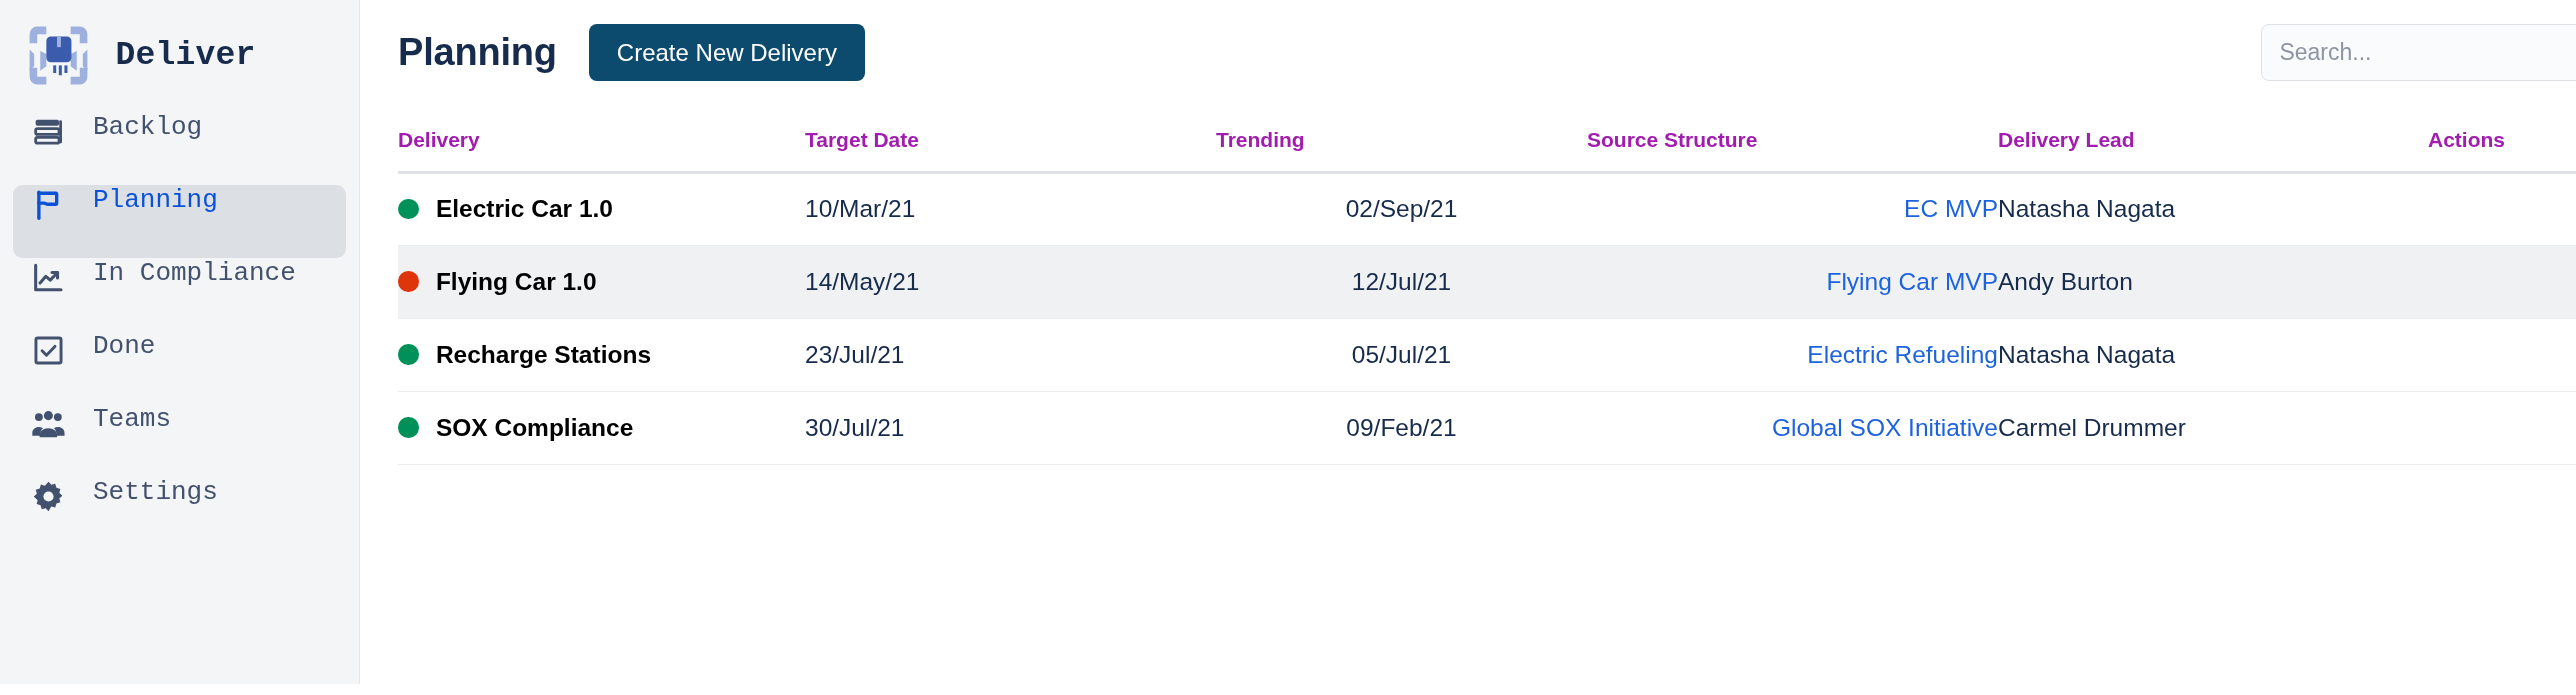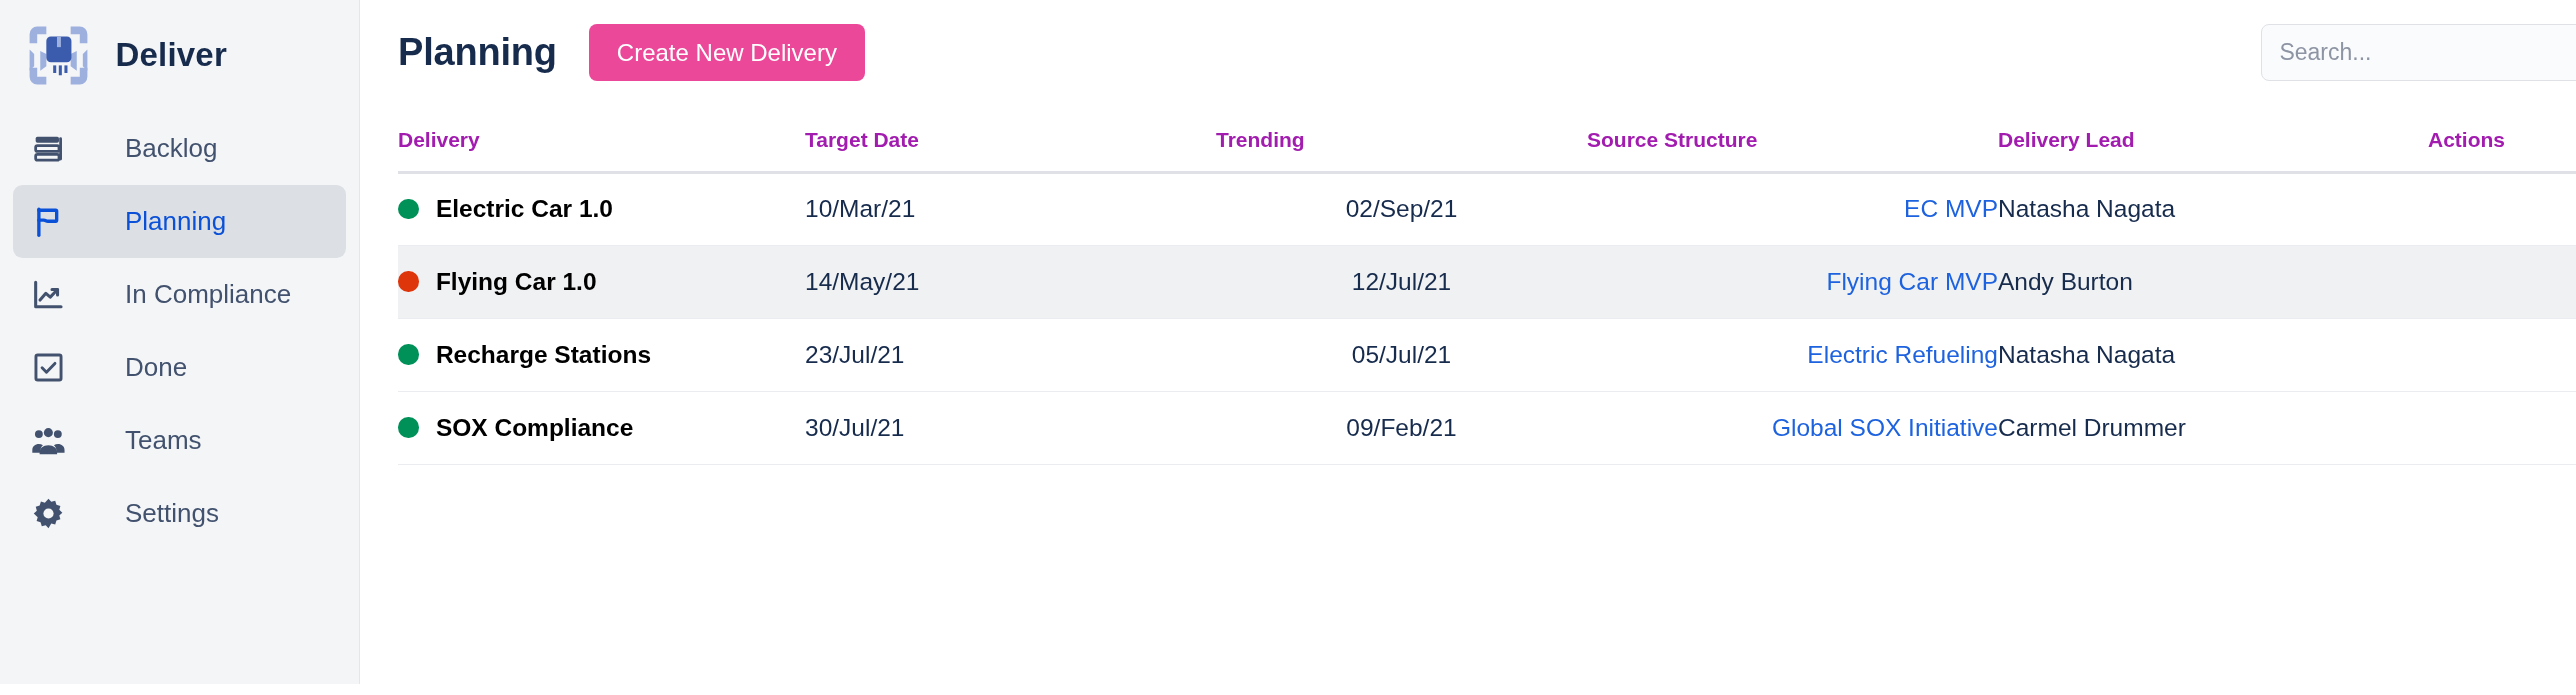--- a/index.html
+++ b/index.html
@@ -22,20 +22,21 @@
 
   
   .sidebar {
     width: 360px;
     height: 684px;
     flex: 0 0 360px;
     background: #f4f5f7;
     border-right: 1.6px solid #e4e6ea;
     padding-top: 14px;
     position: relative;
+    font-family: Liberation Mono, monospace;
   }
 
   .brand {
     display: flex;
     align-items: center;
     height: 82px;
     padding-left: 22px;
   }
   .brand-logo {
     width: 73px;
@@ -50,28 +51,26 @@
     color: #172b4d;
     letter-spacing: 0.2px;
     white-space: nowrap;
   }
 
   .nav {
     margin-top: 16px;
   }
   .nav-item {
     display: flex;
-    align-items: center;
     height: 73px;
     margin: 0 12.6px;
     padding-left: 17.4px;
     border-radius: 9.5px;
     cursor: pointer;
     color: #42526e;
-    gap: 32px;
   }
   .nav-item .nav-icon {
     width: 38px;
     height: 38px;
     flex: 0 0 38px;
     display: flex;
     align-items: center;
     justify-content: center;
   }
   .nav-item .nav-icon svg { display: block; }
@@ -104,21 +103,21 @@
   }
   .page-title {
     font-size: 38px;
     font-weight: bold;
     color: #172b4d;
     letter-spacing: -0.2px;
     white-space: nowrap;
   }
   .create-btn {
     margin-left: 32px;
-    background: #ec4899;
+    background: #0c4a6e;
     color: #ffffff;
     border: none;
     border-radius: 8px;
     height: 57px;
     padding: 0 28px;
     font-size: 24px;
     font-family: "Liberation Sans", sans-serif;
     font-weight: normal;
     cursor: pointer;
     white-space: nowrap;

